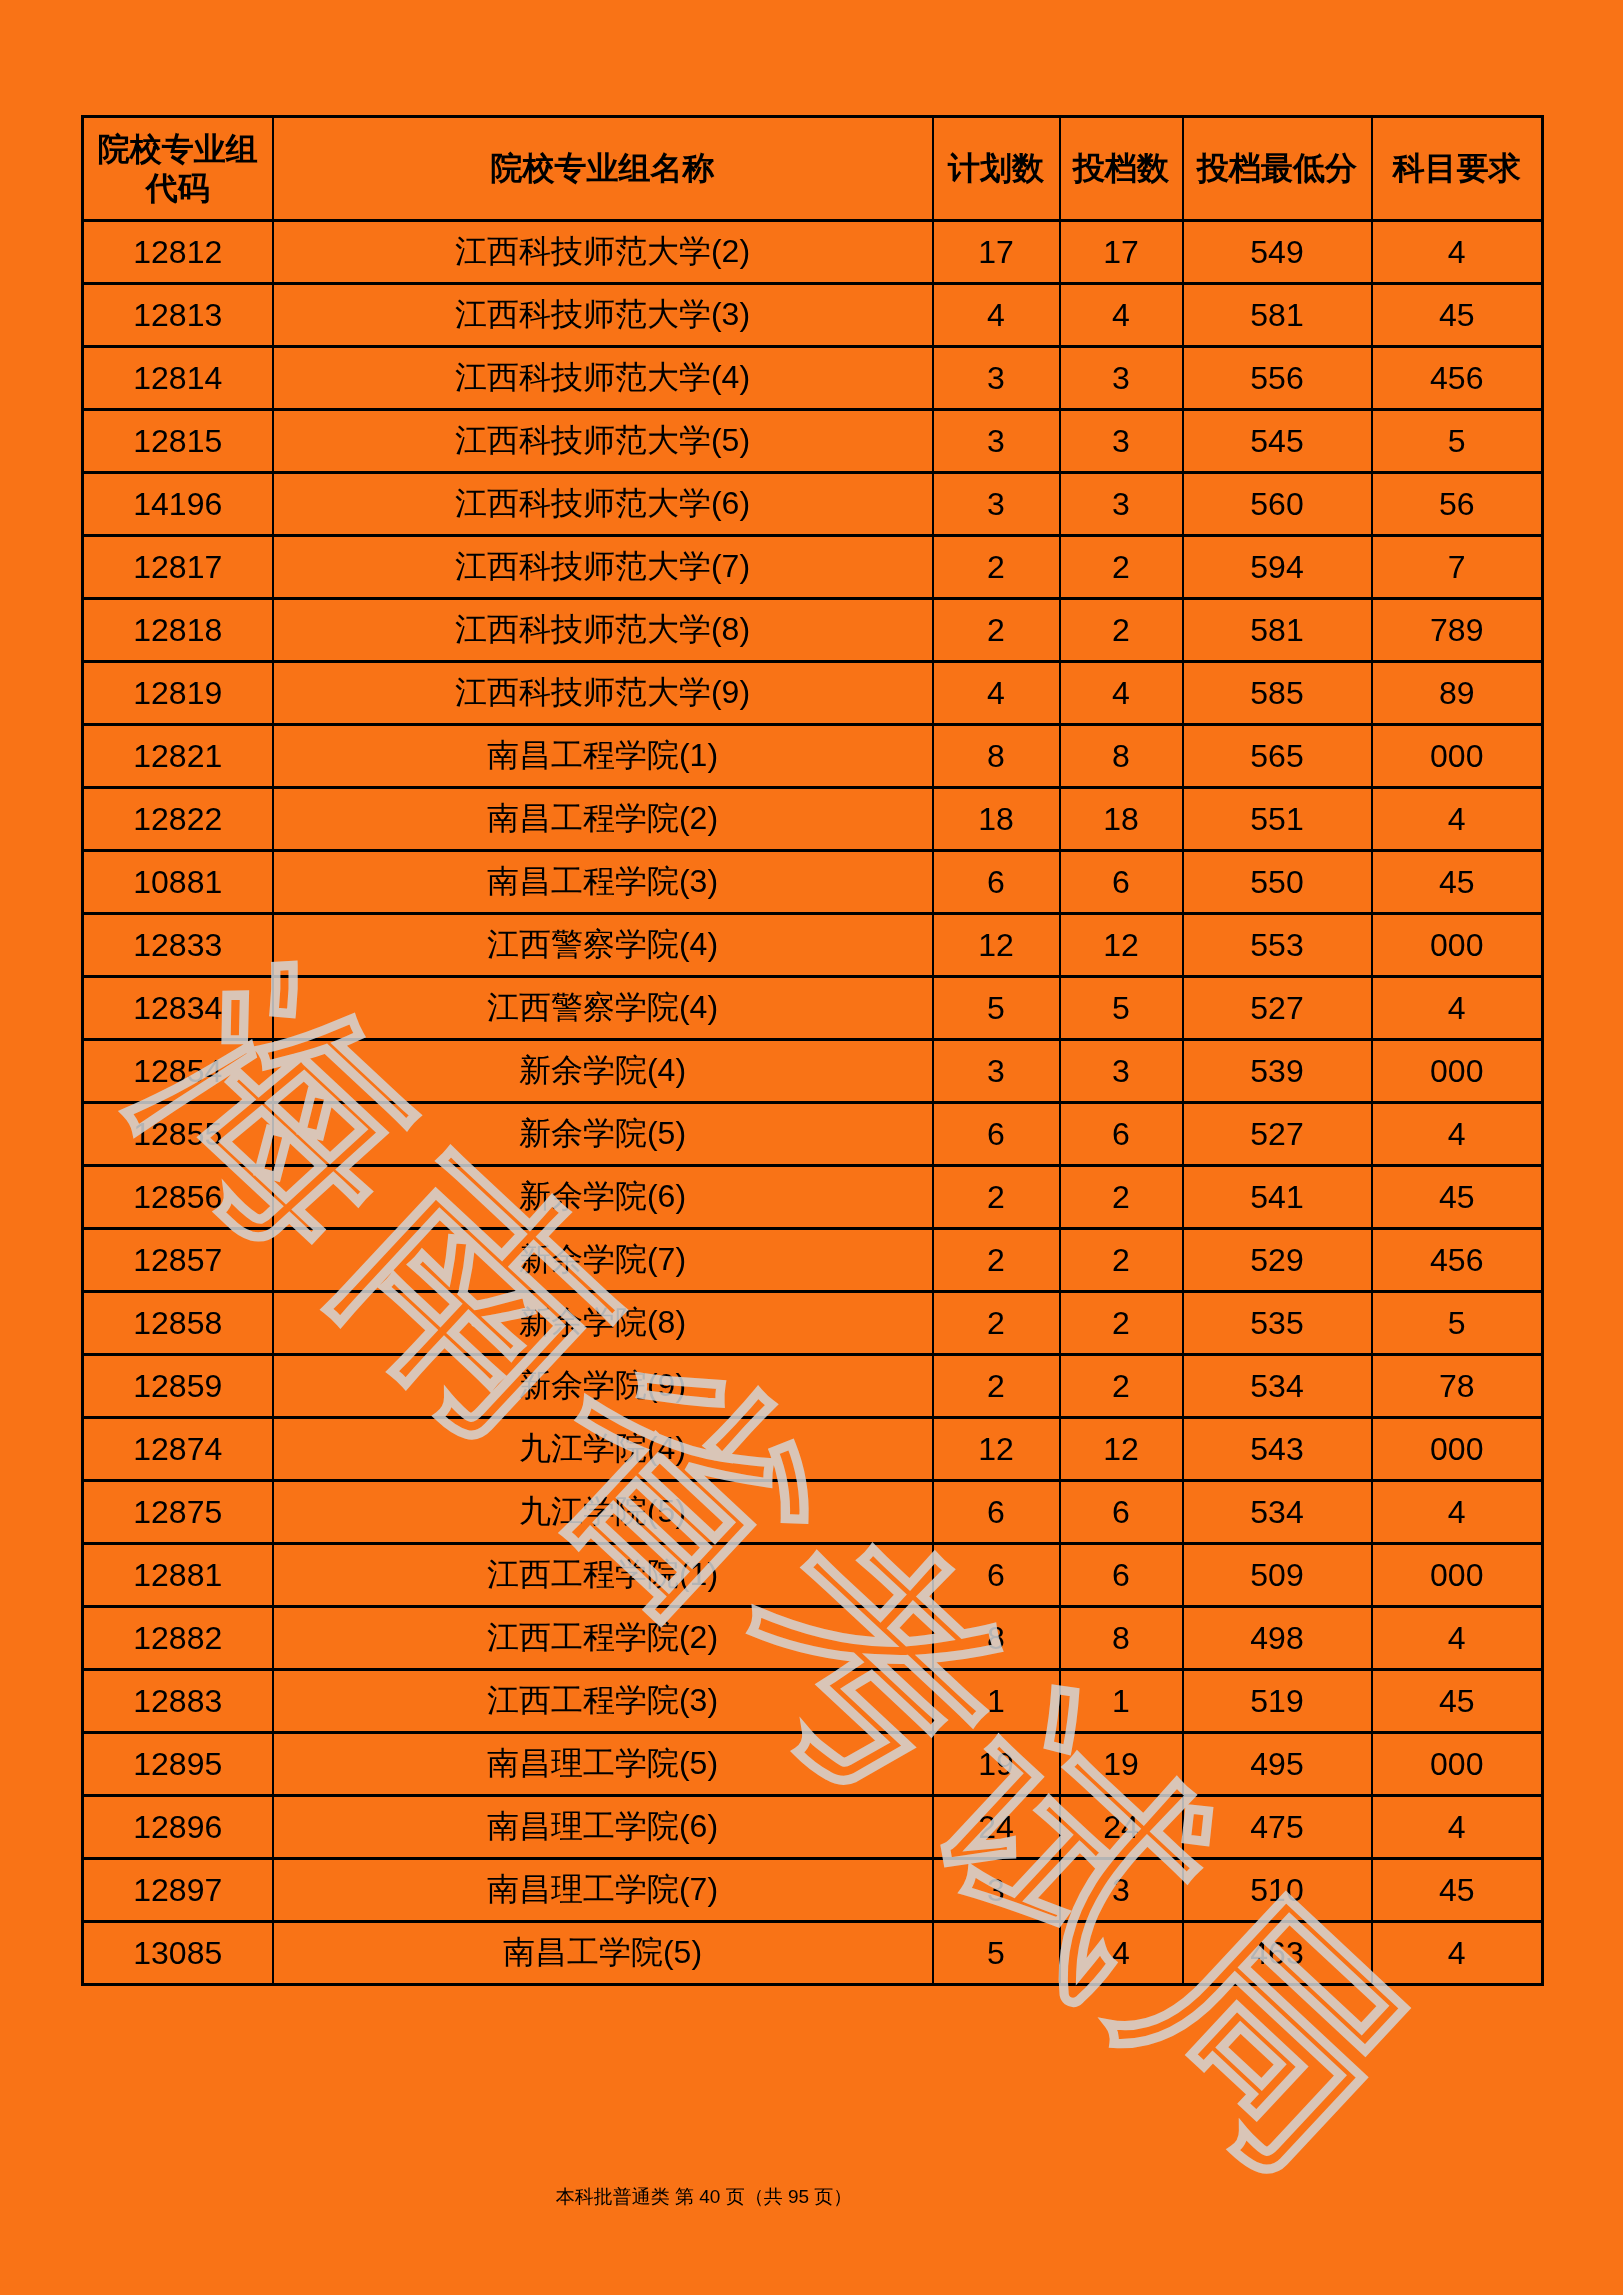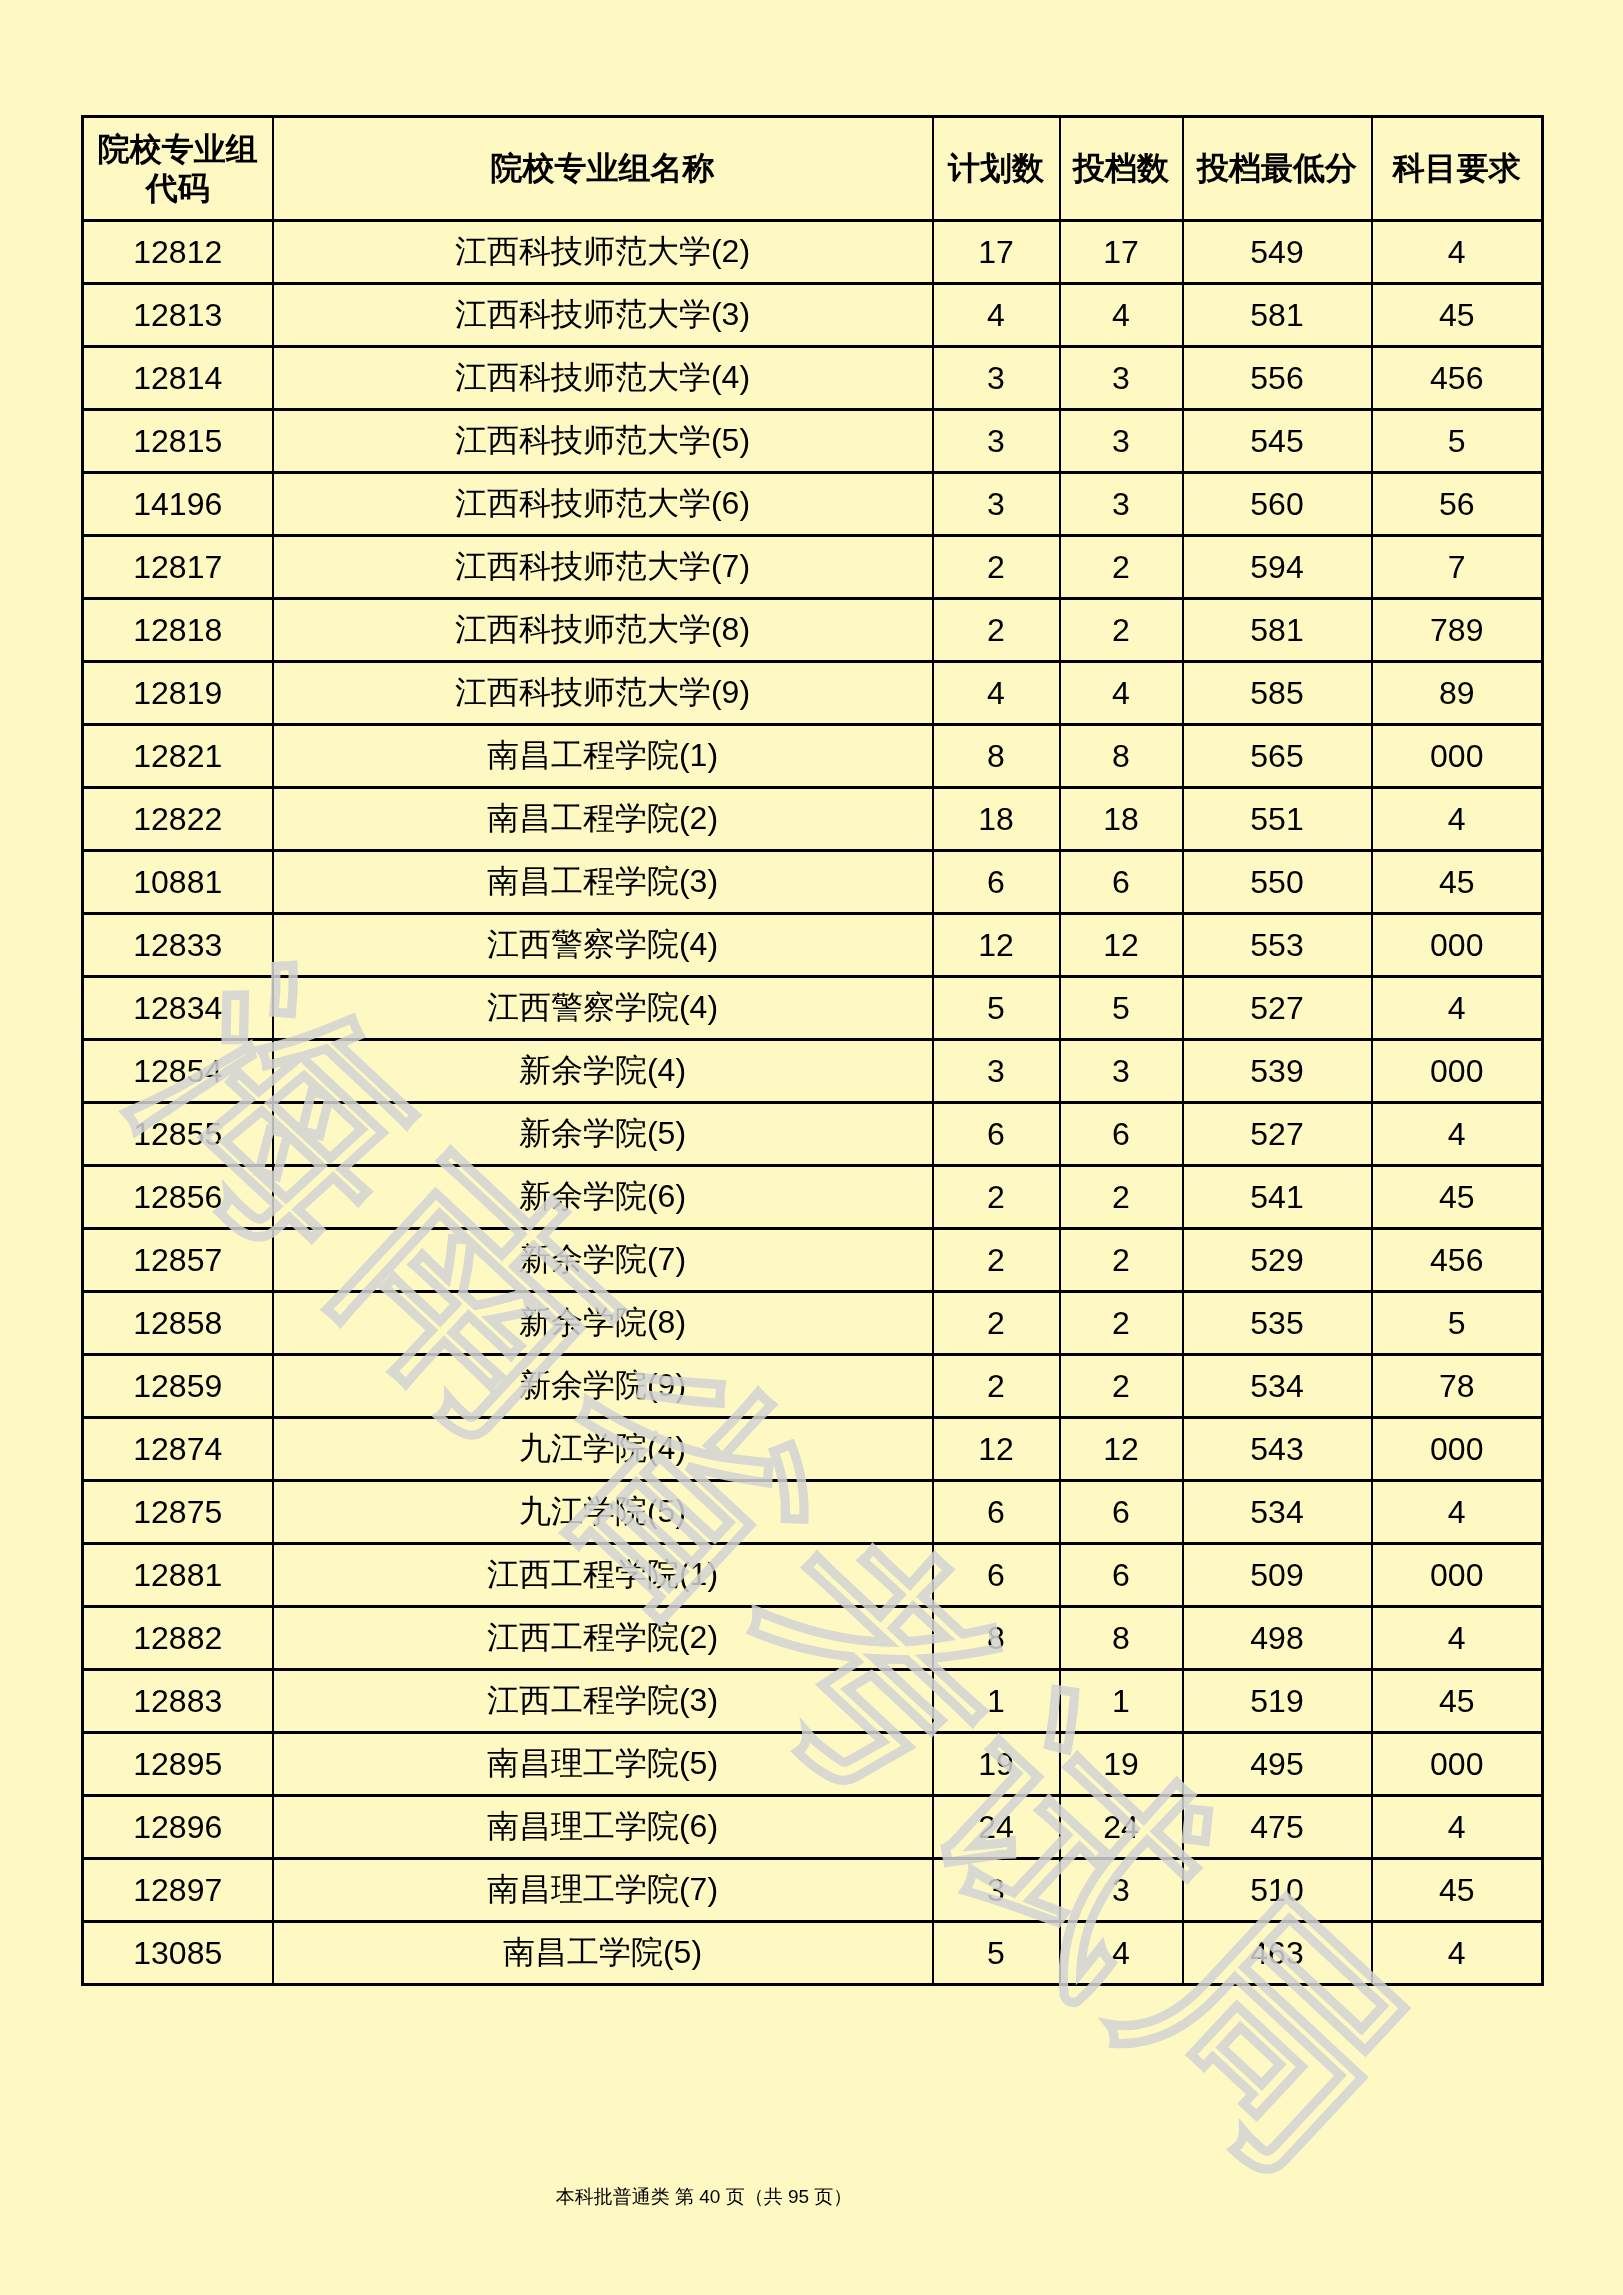--- a/index.html
+++ b/index.html
@@ -1,17 +1,17 @@
 <!DOCTYPE html>
 <html style="font-size:10.5px"><head>
 <meta charset="utf-8">
 <style>
   html, body { margin:0; padding:0; background:#ffffff; }
   body { width:1624px; height:2295px; position:relative; overflow:hidden; font-family:"Liberation Sans","DejaVu Sans",sans-serif; color:#000; }
-  .page { position:absolute; left:0; top:0; width:1624px; height:2295px; background:#fef9c3; }
+  .page { position:absolute; left:0; top:0; width:1624px; height:2295px; background:#f97316; }
   table.grid {
     position:absolute; left:81px; top:115px; width:1460px;
     border-collapse:collapse; table-layout:fixed;
     border:3.3px solid #000;
   }
   table.grid th, table.grid td {
     border-left:2.6px solid #000; border-right:2.6px solid #000;
     border-top:3.3px solid #000; border-bottom:3.3px solid #000;
     text-align:center; vertical-align:middle; padding:0;
   }

